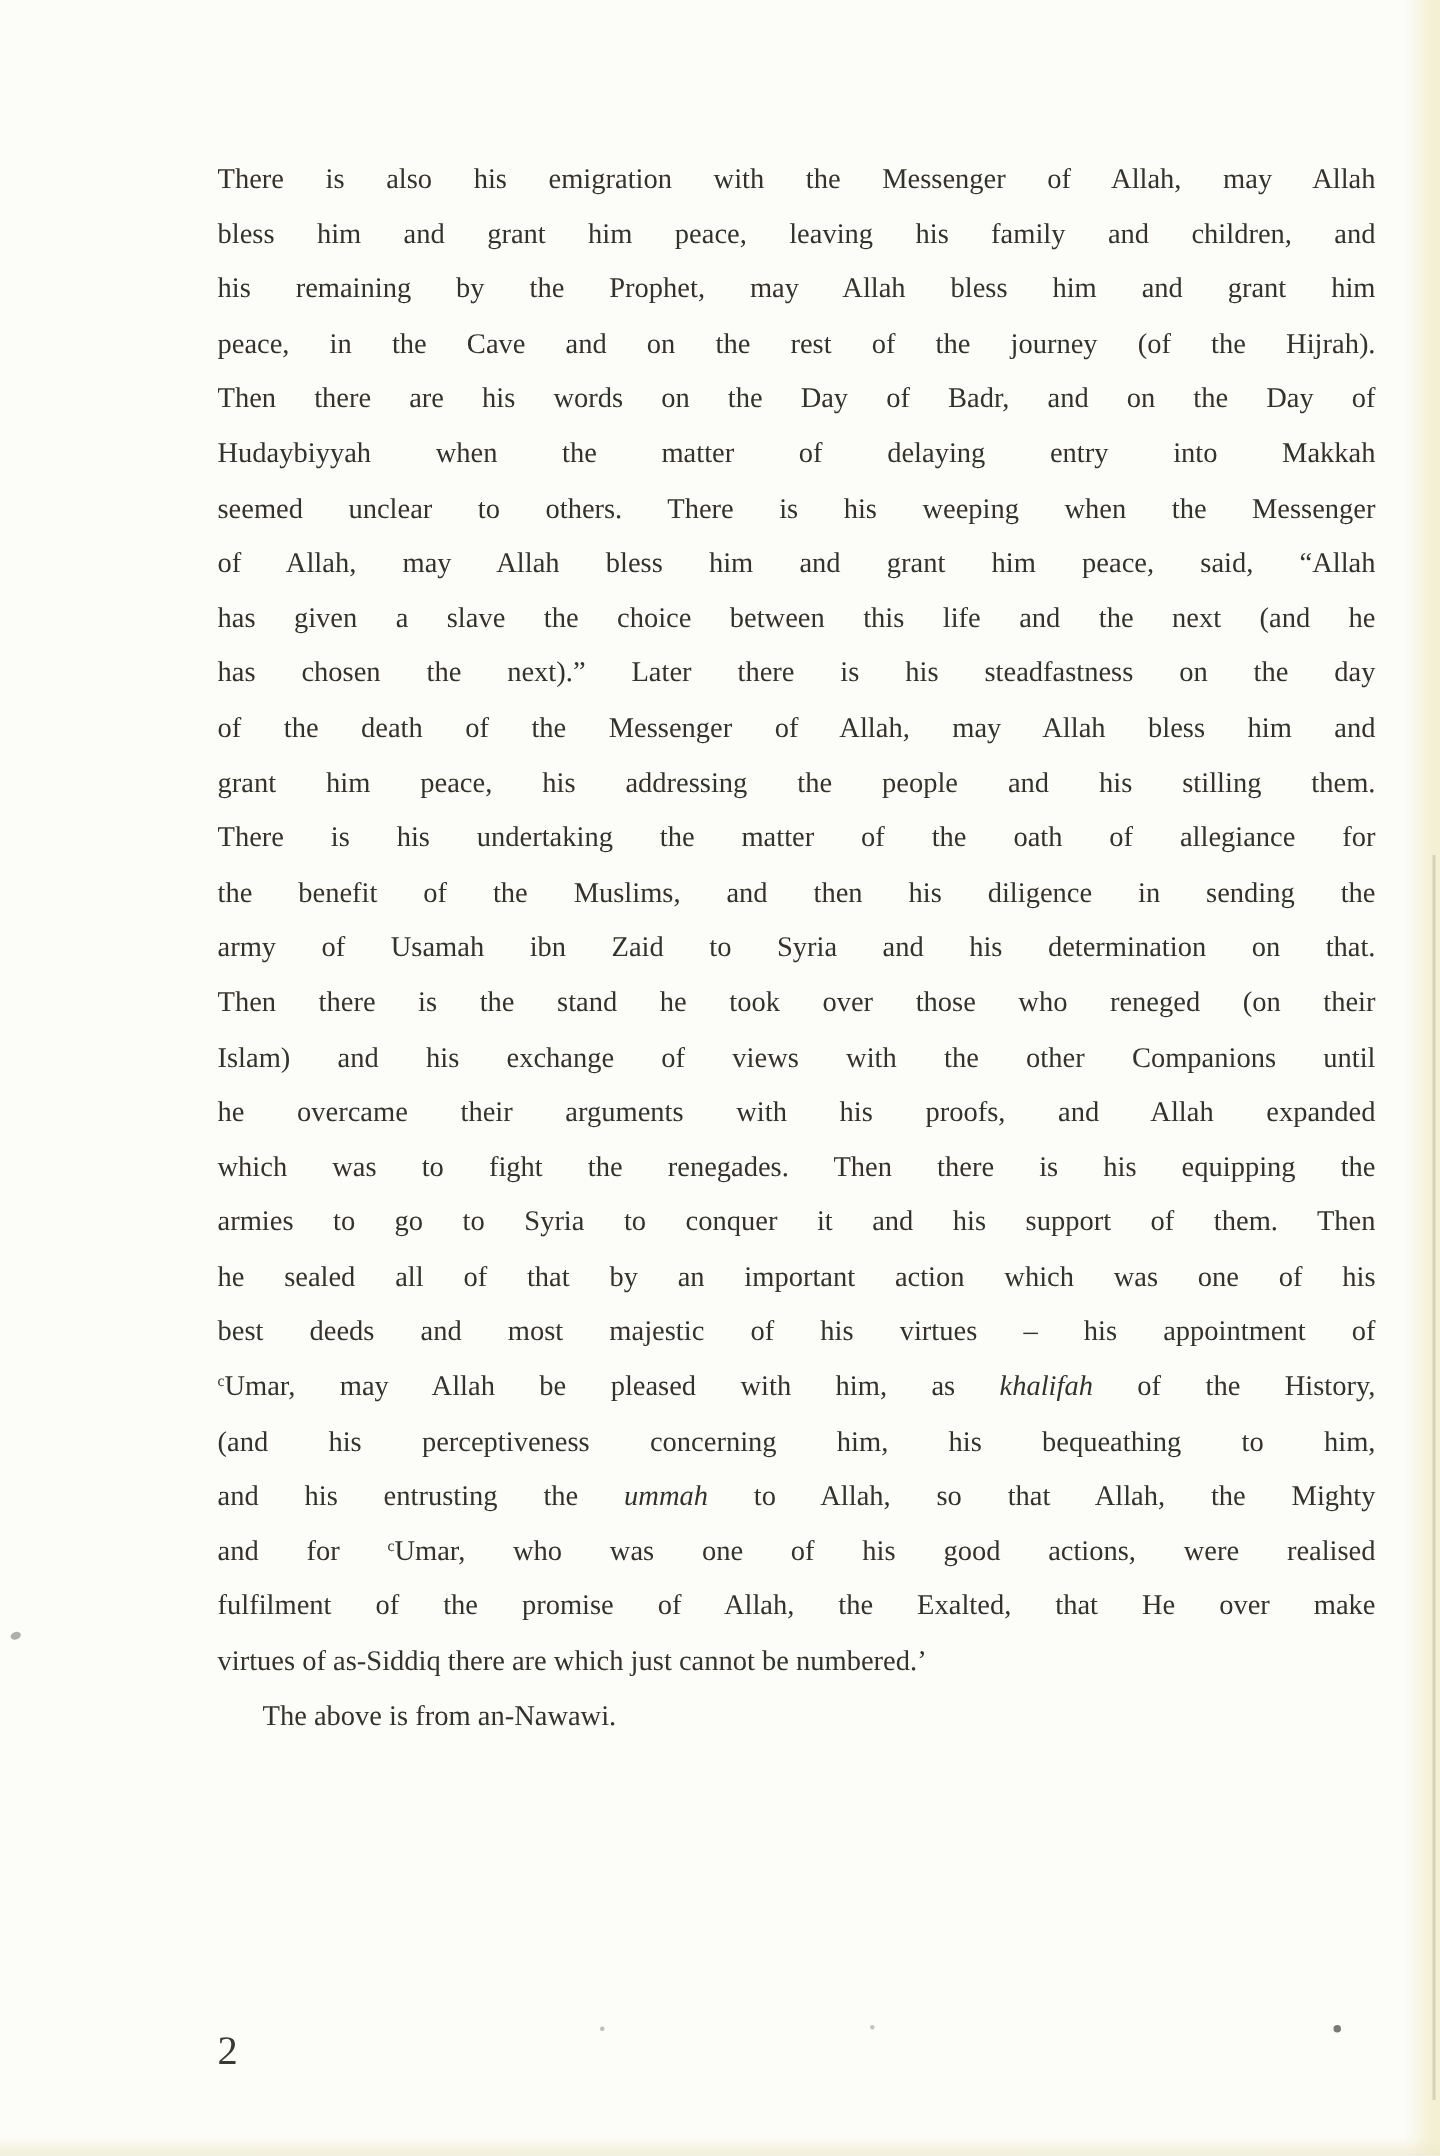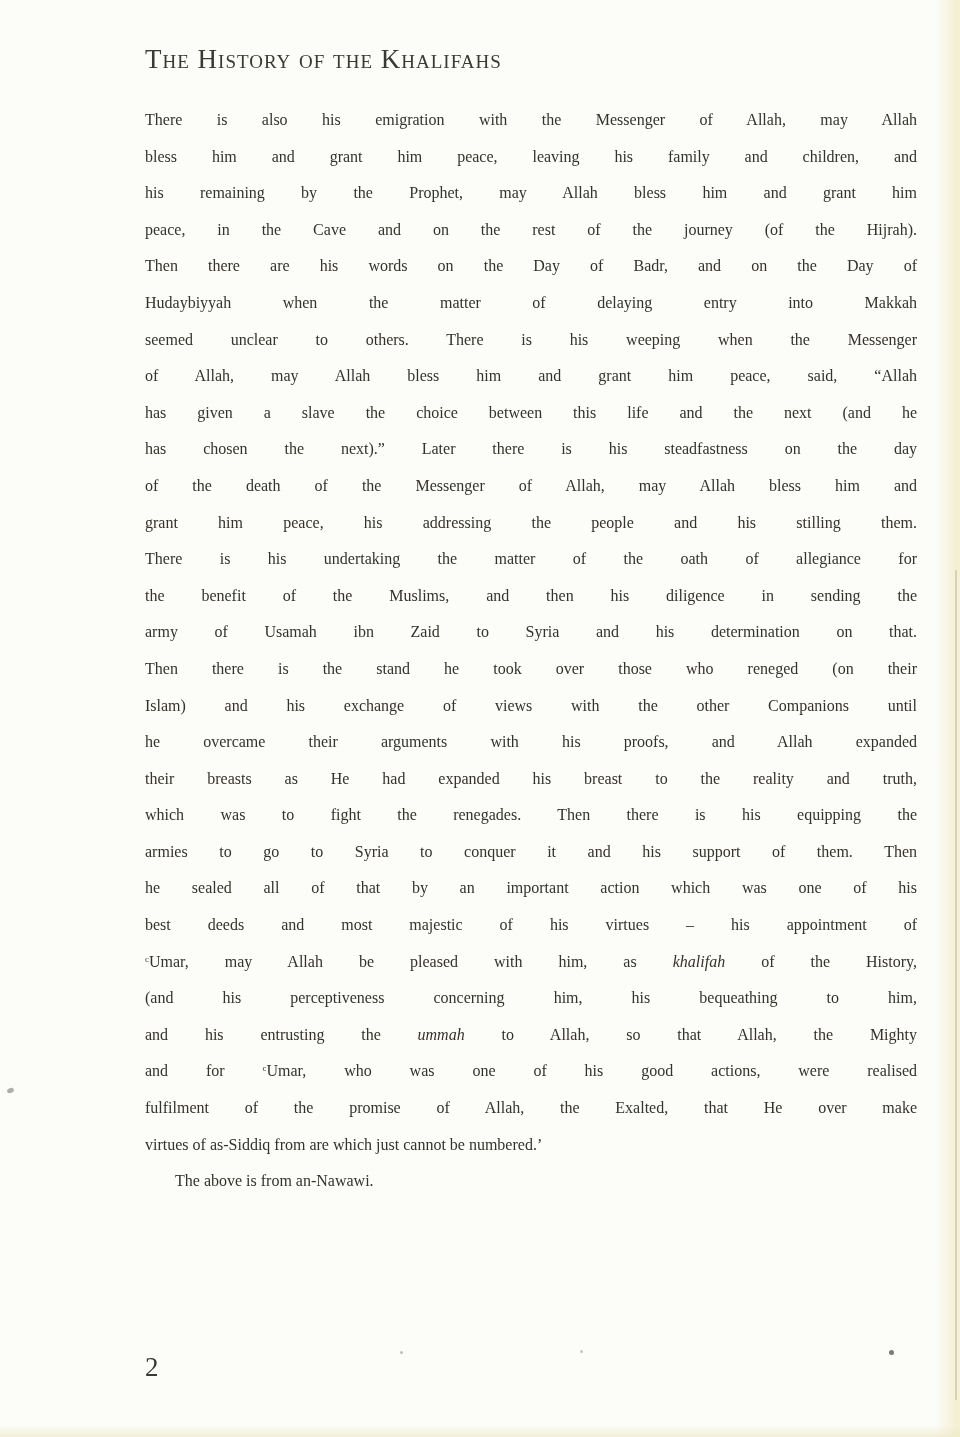--- a/index.html
+++ b/index.html
@@ -30,21 +30,21 @@
   }
   .body-text {
     position: absolute;
     left: 145px;
     top: 102px;
     width: 772px;
   }
   .line {
     height: 36.6px;
     line-height: 36.6px;
-    font-size: 16px;
+    font-size: 19px;
     text-align: left;
     white-space: normal;
   }
   .line.just {
     text-align: justify;
     text-align-last: justify;
   }
   .line.indent { text-indent: 30px; }
   .line em { }
   .line sup {
@@ -83,52 +83,50 @@
   .speck { position: absolute; border-radius: 50%; pointer-events: none; }
   .speck-1 { left: 7px;  top: 1088px; width: 7px; height: 5px; background: rgba(110,110,108,0.55); transform: rotate(-20deg); }
   .speck-2 { left: 889px; top: 1350px; width: 5px; height: 5px; background: rgba(80,78,72,0.75); }
   .speck-3 { left: 400px; top: 1351px; width: 3px; height: 3px; background: rgba(130,128,120,0.5); }
   .speck-4 { left: 580px; top: 1350px; width: 3px; height: 3px; background: rgba(130,128,120,0.45); }
 </style>
 </head>
 <body>
 
 <div class="page">
-  <div class="running-header">The History of the Khalifahs</div>
 
   <div class="body-text">
       <div class="line just"><span>There is also his emigration with the Messenger of Allah, may Allah</span></div>
       <div class="line just"><span>bless him and grant him peace, leaving his family and children, and</span></div>
       <div class="line just"><span>his remaining by the Prophet, may Allah bless him and grant him</span></div>
       <div class="line just"><span>peace, in the Cave and on the rest of the journey (of the Hijrah).</span></div>
       <div class="line just"><span>Then there are his words on the Day of Badr, and on the Day of</span></div>
       <div class="line just"><span>Hudaybiyyah when the matter of delaying entry into Makkah</span></div>
       <div class="line just"><span>seemed unclear to others. There is his weeping when the Messenger</span></div>
       <div class="line just"><span>of Allah, may Allah bless him and grant him peace, said, “Allah</span></div>
       <div class="line just"><span>has given a slave the choice between this life and the next (and he</span></div>
       <div class="line just"><span>has chosen the next).” Later there is his steadfastness on the day</span></div>
       <div class="line just"><span>of the death of the Messenger of Allah, may Allah bless him and</span></div>
       <div class="line just"><span>grant him peace, his addressing the people and his stilling them.</span></div>
       <div class="line just"><span>There is his undertaking the matter of the oath of allegiance for</span></div>
       <div class="line just"><span>the benefit of the Muslims, and then his diligence in sending the</span></div>
       <div class="line just"><span>army of Usamah ibn Zaid to Syria and his determination on that.</span></div>
       <div class="line just"><span>Then there is the stand he took over those who reneged (on their</span></div>
       <div class="line just"><span>Islam) and his exchange of views with the other Companions until</span></div>
       <div class="line just"><span>he overcame their arguments with his proofs, and Allah expanded</span></div>
-      <div class="line just"><span>their breasts as He had expanded his breast to the reality and truth,</span></div>
       <div class="line just"><span>which was to fight the renegades. Then there is his equipping the</span></div>
       <div class="line just"><span>armies to go to Syria to conquer it and his support of them. Then</span></div>
       <div class="line just"><span>he sealed all of that by an important action which was one of his</span></div>
       <div class="line just"><span>best deeds and most majestic of his virtues – his appointment of</span></div>
       <div class="line just"><sup>c</sup><span>Umar, may Allah be pleased with him, as </span><em>khalifah</em><span> of the History,</span></div>
       <div class="line just"><span>(and his perceptiveness concerning him, his bequeathing to him,</span></div>
       <div class="line just"><span>and his entrusting the </span><em>ummah</em><span> to Allah, so that Allah, the Mighty</span></div>
       <div class="line just"><span>and for </span><sup>c</sup><span>Umar, who was one of his good actions, were realised</span></div>
       <div class="line just"><span>fulfilment of the promise of Allah, the Exalted, that He over make</span></div>
-      <div class="line"><span>virtues of as-Siddiq from are which just cannot be numbered.’</span></div>
+      <div class="line"><span>virtues of as-Siddiq there are which just cannot be numbered.’</span></div>
       <div class="line indent"><span>The above is from an-Nawawi.</span></div>
     </div>
 
   <div class="page-number">2</div>
 
   <div class="edge-shade-right"></div>
   <div class="edge-shade-bottom"></div>
   <div class="edge-line"></div>
 
   <div class="speck speck-1"></div>

